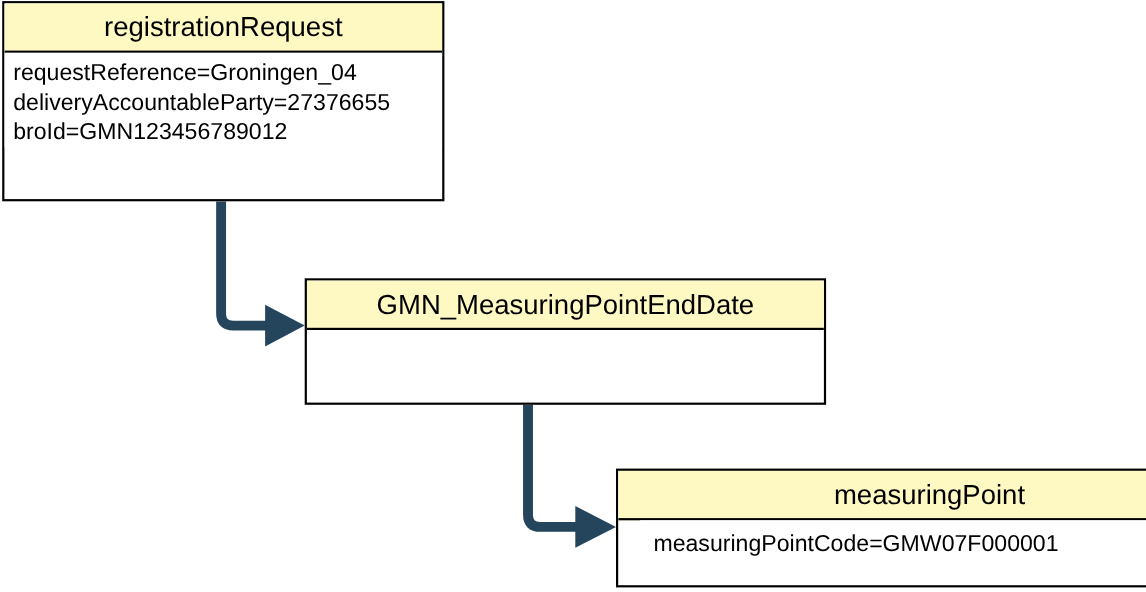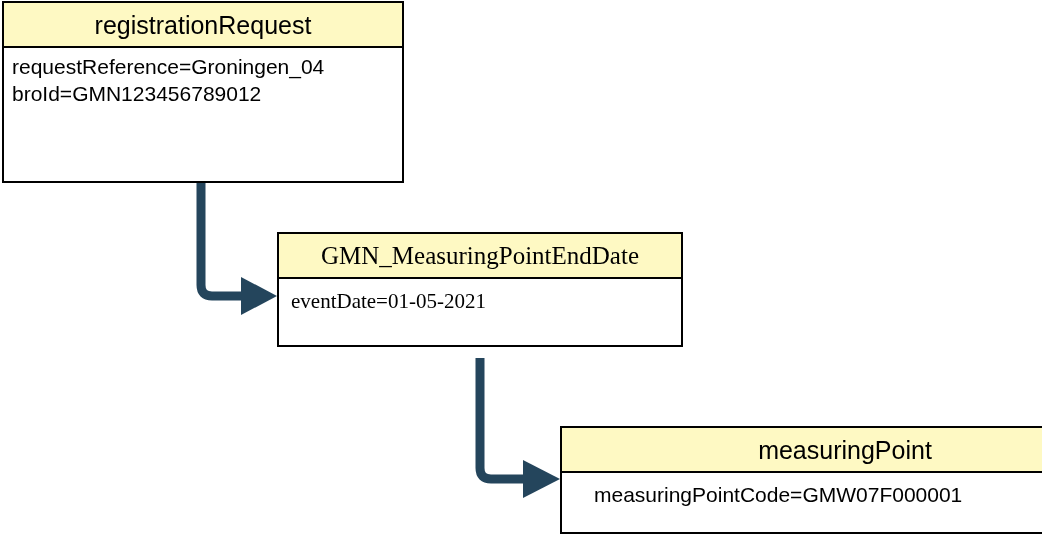--- a/index.html
+++ b/index.html
@@ -64,24 +64,23 @@
     padding: 6px 0 0 8px;
   }
   #box-registration-request .uml-attr {
     font-size: 21px;
     line-height: 26.5px;
   }
 
   
   #box-gmn-measuringpoint-enddate {
     left: 277px;
-    top: 232px;
-    width: 406px;
+    top: 253px;
+    width: 474px;
     height: 115px;
-    font-family: Liberation Serif, serif;
   }
   #box-gmn-measuringpoint-enddate .uml-header {
     height: 45px;
     line-height: 44px;
     font-size: 25px;
   }
   #box-gmn-measuringpoint-enddate .uml-body {
     padding: 9px 0 0 12px;
   }
   #box-gmn-measuringpoint-enddate .uml-attr {
@@ -135,29 +134,27 @@
     <g>
       <path d="M 480,358 L 480,468 Q 480,479 491,479 L 525,479" fill="none" stroke="#24455c" stroke-width="9"></path>
       <polygon points="523,460 560,479 523,498" fill="#24455c"></polygon>
     </g>
   </svg>
 
   <div class="uml-box" id="box-registration-request">
     <div class="uml-header">registrationRequest</div>
     <div class="uml-body">
       <div class="uml-attr">requestReference=Groningen_04</div>
+      <div class="uml-attr">deliveryAccountableParty=27376655</div>
       <div class="uml-attr">broId=GMN123456789012</div>
     </div>
   </div>
 
   <div class="uml-box" id="box-gmn-measuringpoint-enddate">
     <div class="uml-header">GMN_MeasuringPointEndDate</div>
-    <div class="uml-body">
-      <div class="uml-attr">eventDate=01-05-2021</div>
-    </div>
   </div>
 
   <div class="uml-box" id="box-measuring-point">
     <div class="uml-header">measuringPoint</div>
     <div class="uml-body">
       <div class="uml-attr">measuringPointCode=GMW07F000001</div>
     </div>
   </div>
 
 </div>

